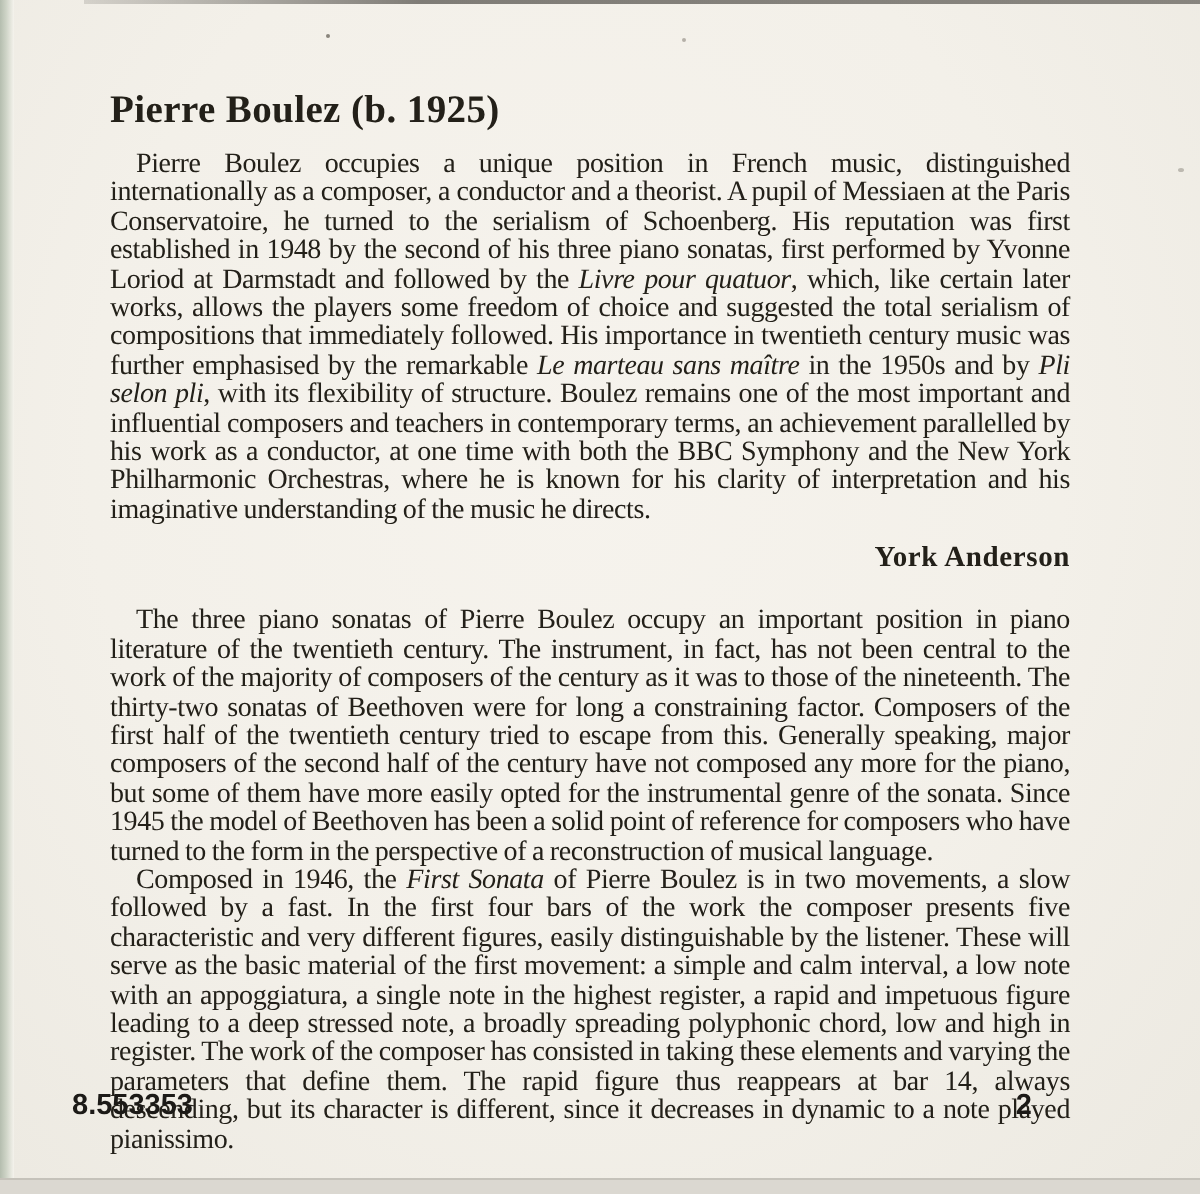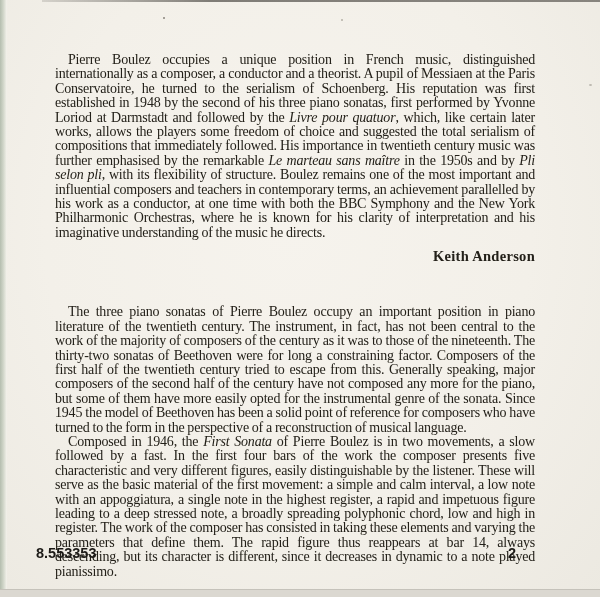--- a/index.html
+++ b/index.html
@@ -80,21 +80,21 @@
   }
   .para em { font-style: italic; }
   .byline {
     text-align: right;
     font-weight: bold;
     font-size: 14.5px;
     line-height: 18px;
     margin-top: 7px;
     letter-spacing: 0.3px;
   }
-  .gap-top { margin-top: 40px; }
+  .gap-top { margin-top: 16px; }
   .footer-row {
     position: absolute;
     left: 36px;
     right: 84px;
     top: 545px;
     display: flex;
     justify-content: space-between;
     align-items: baseline;
     font-family: Liberation Sans, sans-serif;
     font-weight: bold;
@@ -108,25 +108,26 @@
 <div id="scan-page">
 
   <div class="edge-top"></div>
   <div class="edge-left"></div>
   <div class="edge-bottom"></div>
   <div class="speck s1"></div>
   <div class="speck s2"></div>
   <div class="speck s3"></div>
 
   <div class="content">
+    <h1 class="title">Pierre Boulez (b. 1925)</h1>
 
     <div class="notes">
       <p class="para"><span>Pierre Boulez occupies a unique position in French music, distinguished internationally as a composer, a conductor and a theorist.  A pupil of Messiaen at the Paris Conservatoire, he turned to the serialism of Schoenberg.  His reputation was first established in 1948 by the second of his three piano sonatas, first performed by Yvonne Loriod at Darmstadt and followed by the </span><em>Livre pour quatuor</em><span>, which, like certain later works, allows the players some freedom of choice and suggested the total serialism of compositions that immediately followed.  His importance in twentieth century music was further emphasised by the remarkable </span><em>Le marteau sans maître</em><span> in the 1950s and by </span><em>Pli selon pli</em><span>, with its flexibility of structure.  Boulez remains one of the most important and influential composers and teachers in contemporary terms, an achievement parallelled by his work as a conductor, at one time with both the BBC Symphony and the New York Philharmonic Orchestras, where he is known for his clarity of interpretation and his imaginative understanding of the music he directs.</span></p>
 
-      <div class="byline">Keith Anderson</div>
+      <div class="byline">York Anderson</div>
 
       <p class="para gap-top"><span>The three piano sonatas of Pierre Boulez occupy an important position in piano literature of the twentieth century.  The instrument, in fact, has not been central to the work of the majority of composers of the century as it was to those of the nineteenth.  The thirty-two sonatas of Beethoven were for long a constraining factor.   Composers of the first half of the twentieth century tried to escape from this.  Generally speaking, major composers of the second half of the century have not composed any more for the piano, but some of them have more easily opted for the instrumental genre of the sonata.   Since 1945 the model of Beethoven has been a solid point of reference for composers who have turned to the form in the perspective of a reconstruction of musical language.</span></p>
 
       <p class="para"><span>Composed in 1946, the </span><em>First Sonata</em><span> of Pierre Boulez is in two movements, a slow followed by a fast.  In the first four bars of the work the composer presents five characteristic and very different figures, easily distinguishable by the listener.  These will serve as the basic material of the first movement: a simple and calm interval, a low note with an appoggiatura, a single note in the highest register, a rapid and impetuous figure leading to a deep stressed note, a broadly spreading polyphonic chord, low and high in register.  The work of the composer has consisted in taking these elements and varying the parameters that define them.  The rapid figure thus reappears at bar 14, always descending, but its character is different, since it decreases in dynamic to a note played pianissimo.</span></p>
     </div>
   </div>
 
   <div class="footer-row">
     <span>8.553353</span>
     <span>2</span>

